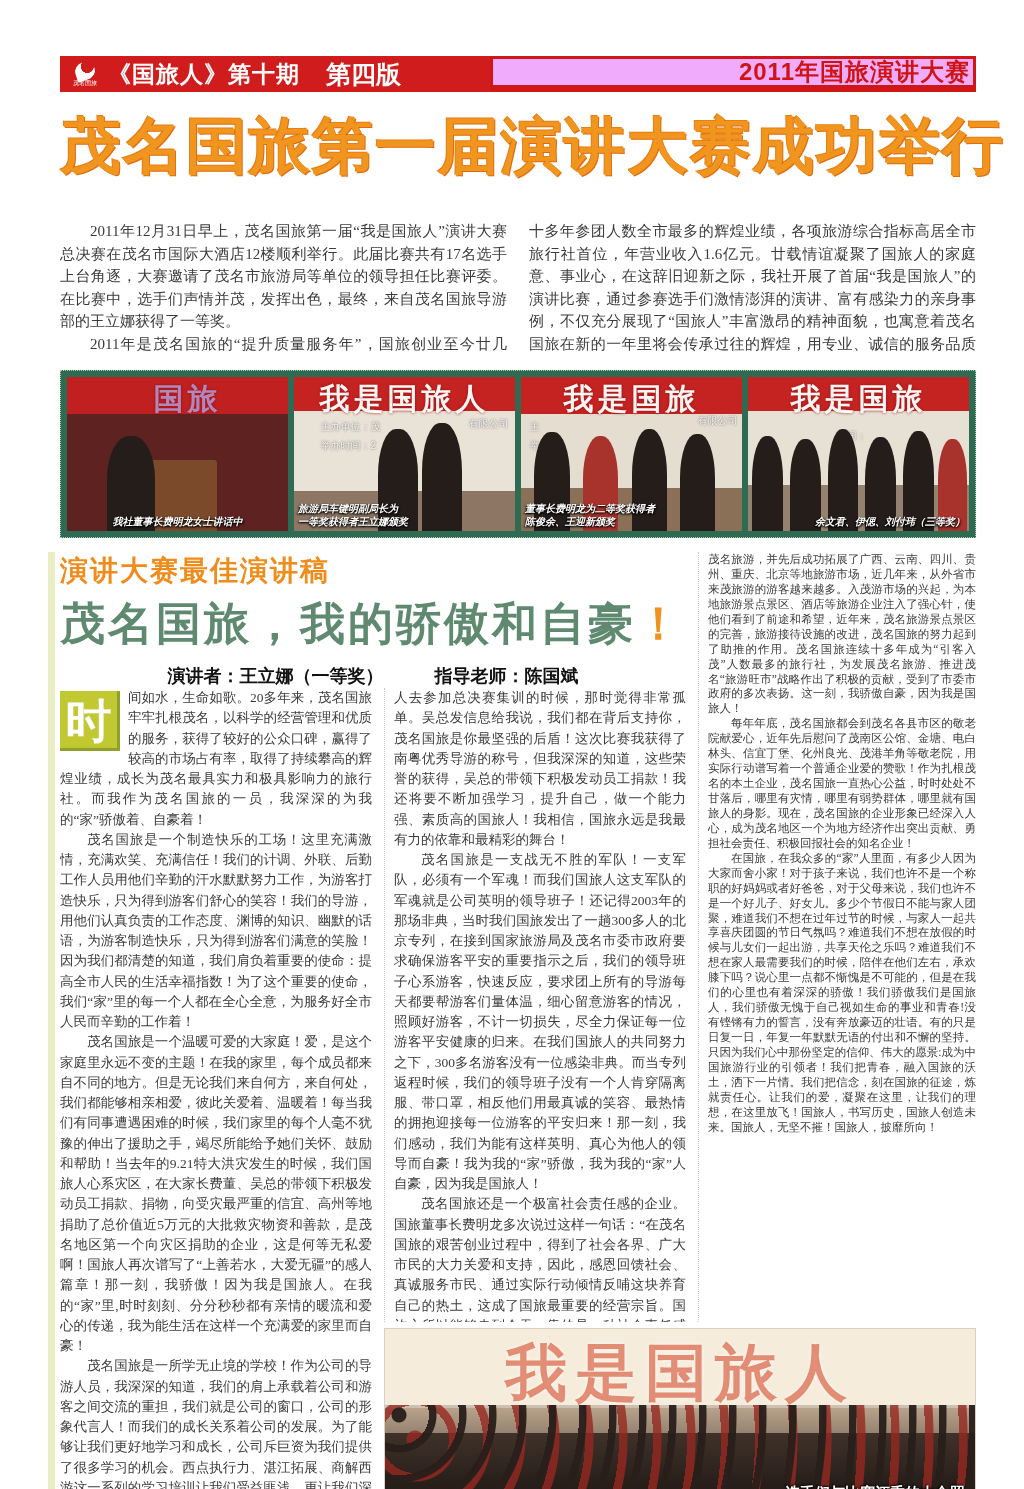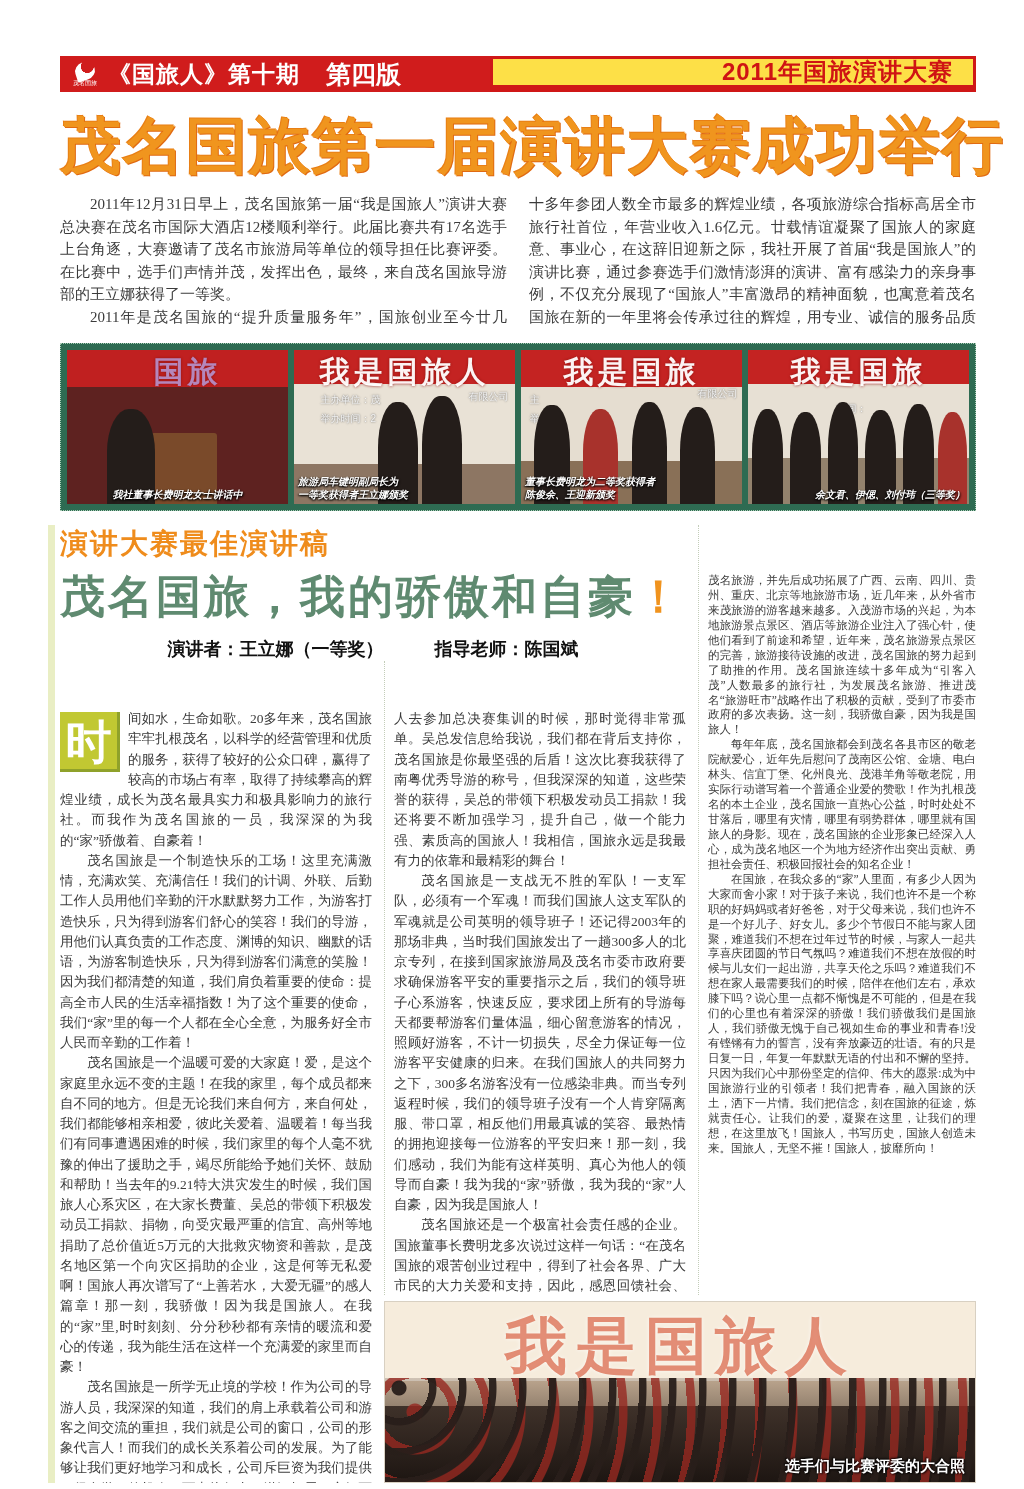--- a/index.html
+++ b/index.html
@@ -19,37 +19,37 @@
   .logo-wrap { width:30px; margin-right:8px; text-align:center; }
   .logo-swoosh {
     display:block; margin:0 auto; width:20px; height:18px; border-radius:50% 50% 50% 8%;
     background:radial-gradient(circle at 68% 30%, #d01c1c 34%, #ffffff 36%);
     transform:rotate(-18deg);
   }
   .logo-sub { display:block; font-size:6px; line-height:6px; color:#ffffff; letter-spacing:0; }
   .mast-title { font-size:23px; font-weight:bold; letter-spacing:1px; }
   .mast-edition { font-size:25px; font-weight:bold; margin-left:26px; }
   .mast-right {
-    flex:1; border:3px solid #cf1717; border-bottom-width:7px; background:#fde047;
-    display:flex; align-items:center; justify-content:flex-end; padding-right:20px;
+    flex:1; border:3px solid #cf1717; border-bottom-width:7px; background:#f0abfc;
+    display:flex; align-items:center; justify-content:flex-end; padding-right:3px;
   }
   .mast-banner {
     color:#cf1414; font-size:24px; font-weight:bold; letter-spacing:1px;
     font-family:"Liberation Sans", sans-serif;
   }
 
   
   .main-headline {
     margin-top:14px; text-align:center; font-family:"Liberation Sans", sans-serif;
     font-size:61px; font-weight:bold; letter-spacing:2px; color:#f0951e;
     text-shadow:1px 1px 0 #e06a12, -1px -1px 0 #e87f15; white-space:nowrap;
   }
 
   
-  .intro { display:flex; gap:22px; margin-top:5px; height:138px; overflow:hidden; }
+  .intro { display:flex; gap:22px; margin-top:32px; height:138px; overflow:hidden; }
   .intro-col { flex:1; font-size:15px; line-height:1.5; text-align:justify; }
   .intro-col p.ind { text-indent:2em; }
 
   
   .photo-strip {
     margin-top:12px; background:#2e6b52; border:1px dotted #a9ccb5; padding:6px;
     display:grid; grid-template-columns:repeat(4,1fr); gap:6px; height:168px;
   }
   .photo { position:relative; overflow:hidden; background:#6b2a24; }
   .photo-banner {
@@ -93,21 +93,21 @@
   .speech-headline {
     margin-top:4px; font-family:"Liberation Sans", sans-serif; font-weight:bold;
     font-size:45px; letter-spacing:3px; color:#5f8a70; white-space:nowrap;
   }
   .speech-headline .bang { color:#f0931e; }
   .byline { margin-top:10px; text-align:center; font-size:18px; font-weight:bold; color:#111; }
   .byline .sep { display:inline-block; width:42px; }
 
   .bodycol { text-align:justify; overflow:hidden; }
   .bodycol p { text-indent:2em; }
-  .bodycol p.noindent { text-indent:0;margin-top:48px; }
+  .bodycol p.noindent { text-indent:0; }
   .col1 { grid-column:1; grid-row:2 / 4; font-size:13.5px; line-height:1.5; }
   .col2 { grid-column:2; grid-row:2; font-size:13.5px; line-height:1.5; border-left:1px dotted #c3cdb9; padding-left:9px; }
   .col3 { grid-column:3; grid-row:1 / 3; font-size:11.5px; line-height:1.3; border-left:1px dotted #c3cdb9; padding-left:9px; }
 
   .dropcap {
     float:left; width:60px; height:60px; margin:3px 8px 2px 0; background:#c1c832;
     color:#fff; font-family:"Liberation Sans", sans-serif; font-weight:bold; font-size:46px;
     line-height:60px; text-align:center; border-right:3px solid #8fa12a; border-bottom:3px solid #8fa12a;
   }
 

